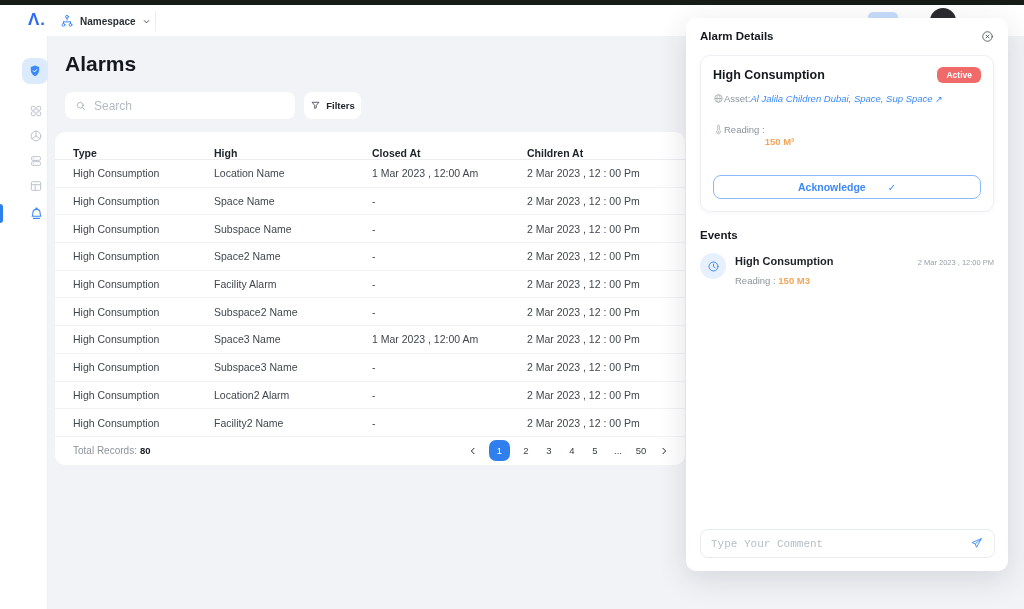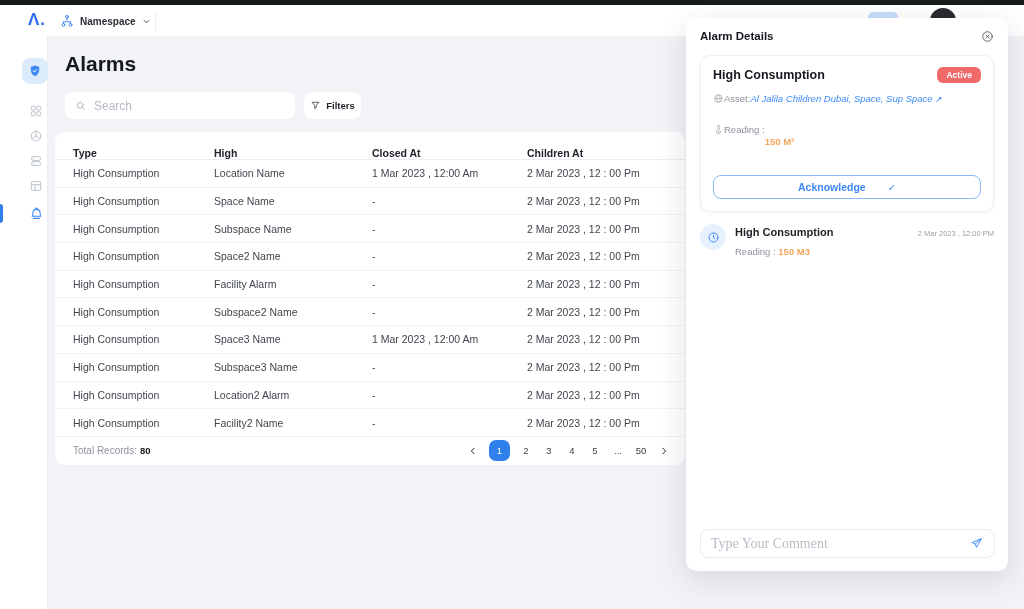--- a/index.html
+++ b/index.html
@@ -71,21 +71,21 @@
   .events-heading { margin:17px 14px 0; font-size:11.5px; font-weight:700; color:#15181e; }
   .event-item { margin:12px 14px 0; display:flex; align-items:flex-start; }
   .event-avatar { width:26px; height:26px; border-radius:50%; background:#e7f0fd; display:flex; align-items:center; justify-content:center; flex:none; }
   .event-body { flex:1; margin-left:9px; padding-top:2px; }
   .event-row1 { display:flex; justify-content:space-between; align-items:baseline; }
   .event-name { font-size:11px; font-weight:700; color:#1d2127; }
   .event-time { font-size:7.5px; color:#9aa0a8; }
   .event-row2 { margin-top:8px; font-size:9.5px; color:#8d939c; }
 
   .comment-box { position:absolute; left:14px; right:13px; bottom:13px; height:29px; border:1px solid #e8ebf0; border-radius:8px; display:flex; align-items:center; padding:0 10px; }
-  .comment-input { flex:1; border:none; outline:none; background:transparent; font-size:14px; color:#3a3f47; font-family:Liberation Serif, serif; }
+  .comment-input { flex:1; border:none; outline:none; background:transparent; font-size:11px; color:#3a3f47; font-family:Liberation Mono, monospace; }
   .comment-input::placeholder { color:#b7bdc7; }
   .send-btn { background:none; border:none; width:16px; height:16px; display:flex; align-items:center; justify-content:center; cursor:pointer; }
 
   svg { display:block; }
 </style>
 </head>
 <body>
 
 <div class="screen">
   <div class="top-strip"></div>
@@ -325,20 +325,21 @@
         </span>
         <span>Reading :</span>
         <span class="reading-value">150 M³</span>
       </div>
       <button class="ack-btn">
         <span>Acknowledge</span>
         <span class="check-glyph">✓</span>
       </button>
     </div>
 
+    <div class="events-heading">Events</div>
 
     <div class="event-item">
       <div class="event-avatar">
         <span>
           <svg width="13" height="13" viewBox="0 0 24 24" fill="none" stroke="#3d8af7" stroke-width="1.8" stroke-linecap="round">
             <circle cx="12" cy="12" r="8.3"></circle>
               <path d="M12 7.8v4.4l2.8 1.9"></path>
           </svg>
         </span>
       </div>

